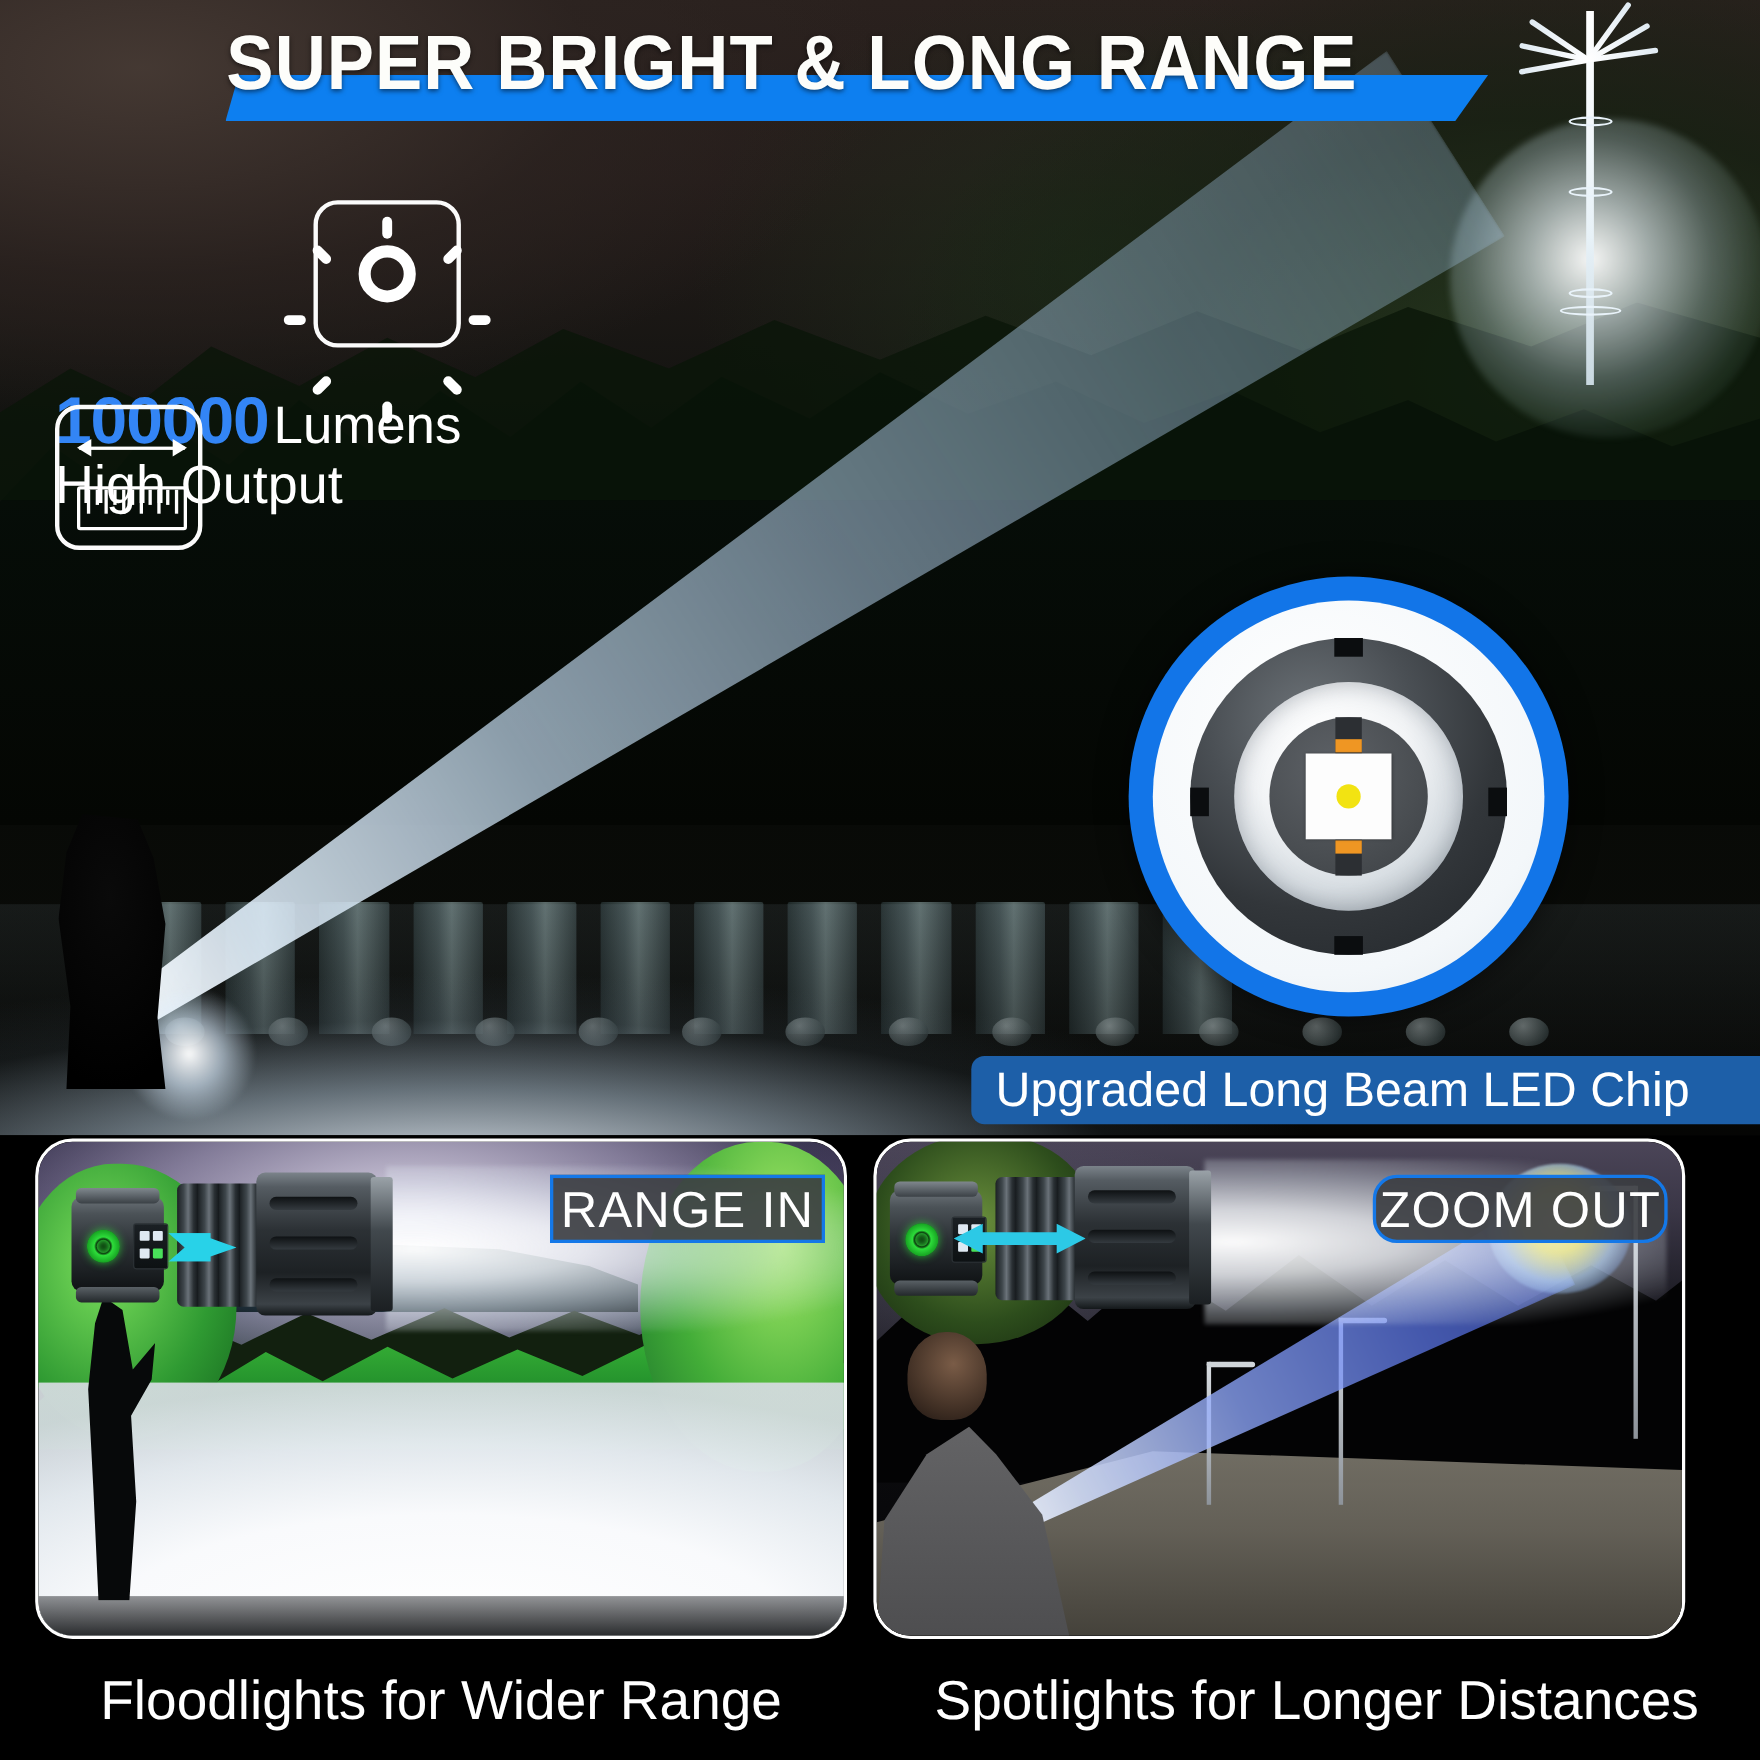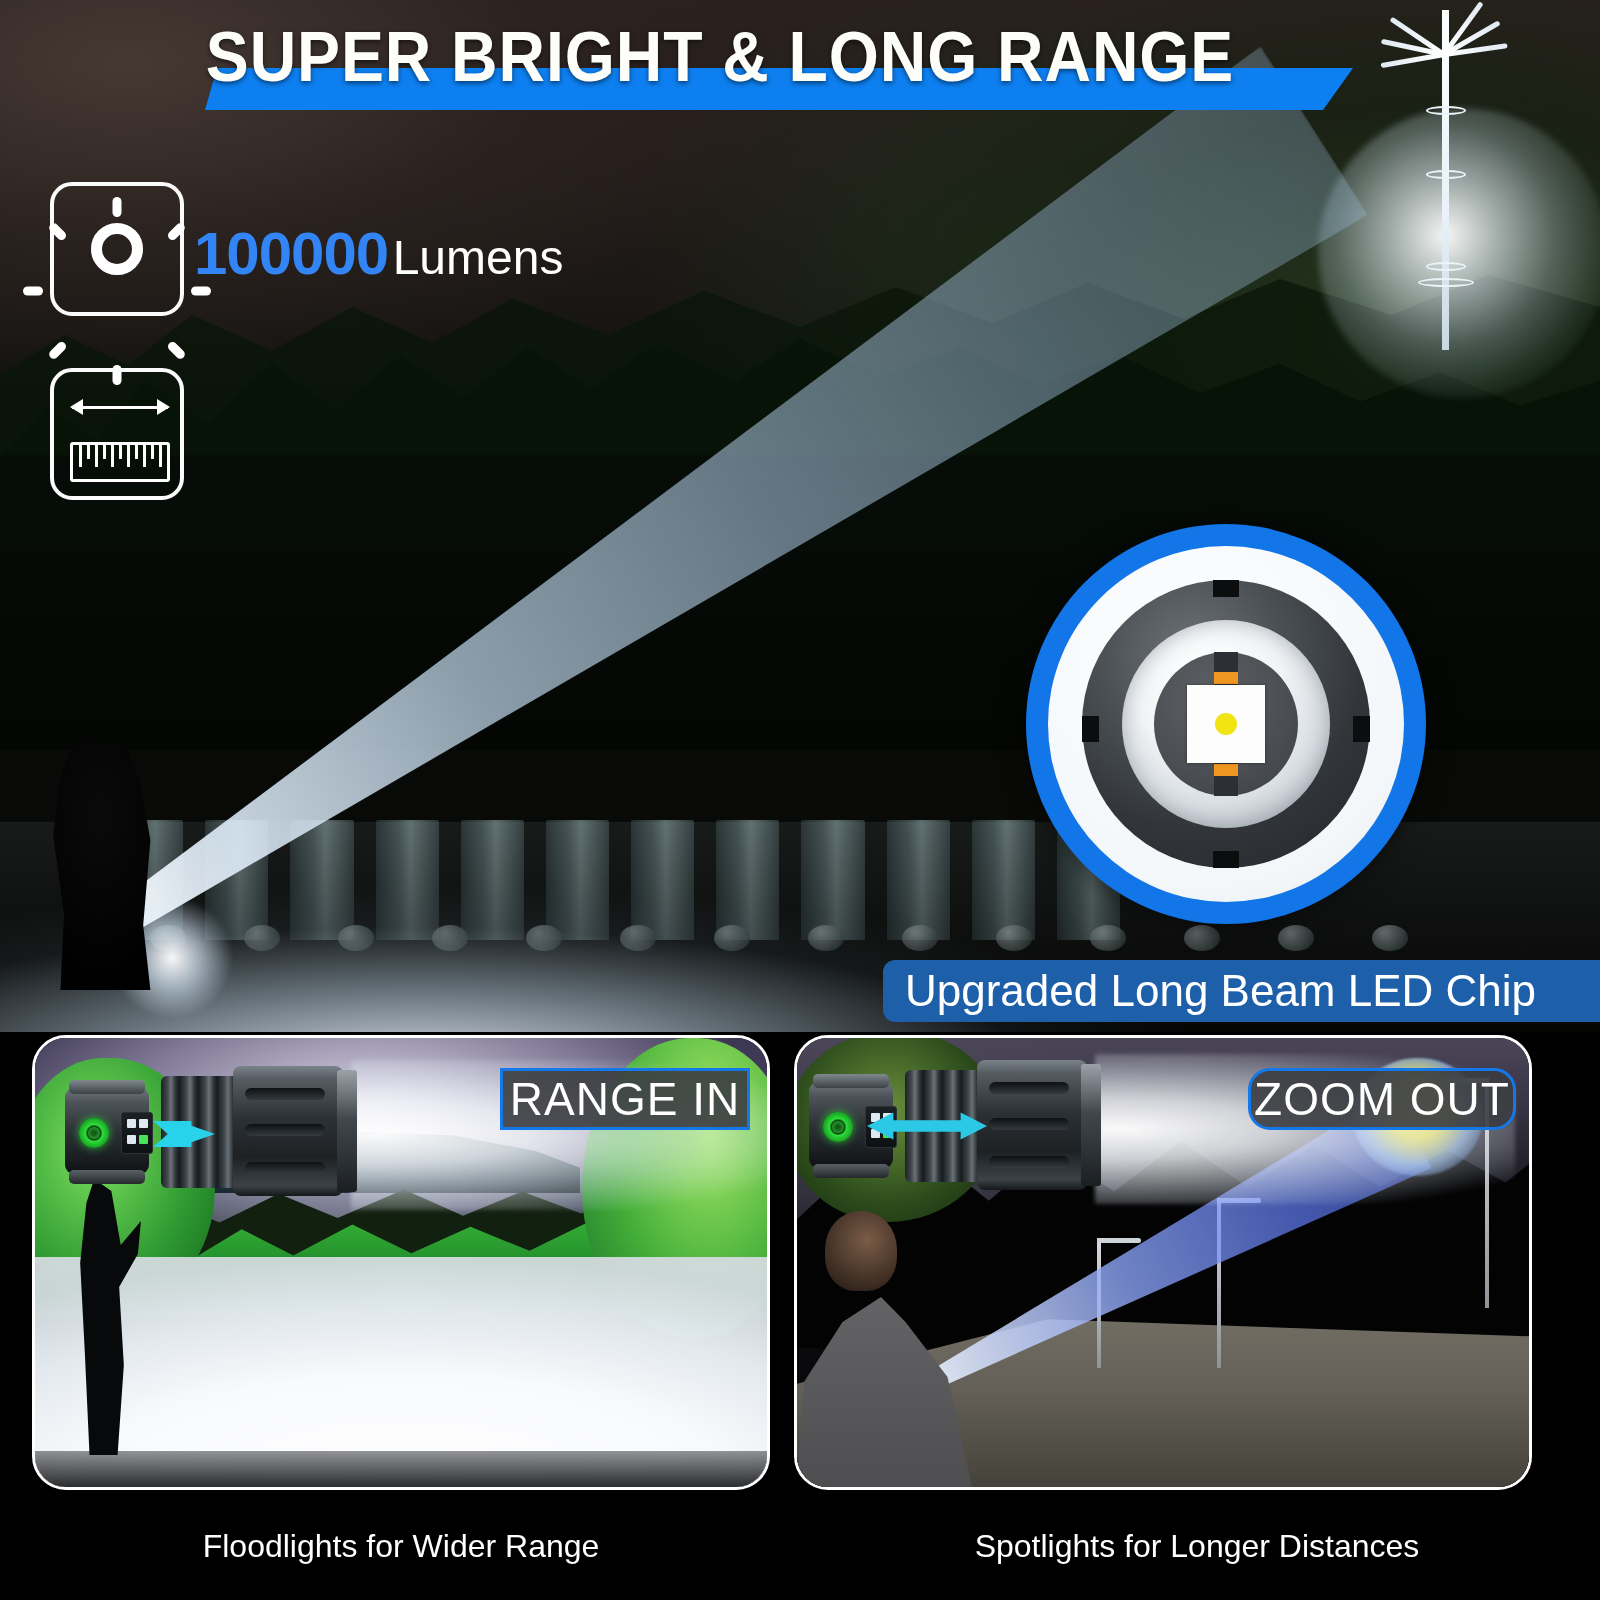--- a/index.html
+++ b/index.html
@@ -104,21 +104,21 @@
     text-align:center;
     font-size:70px; line-height:70px; font-weight:bold;
     color:#fdfdfa;
     letter-spacing:1px;
     transform:scaleX(.92);
     text-shadow:0 2px 5px rgba(0,0,0,.55);
     white-space:nowrap;
   }
 
   
-  .spec { position:absolute; display:flex; align-items:center; gap:10px; }
+  .spec { position:absolute; display:flex; align-items:flex-end; gap:24px;flex-direction:column; }
   #spec1 { left:50px; top:182px; }
   #spec2 { left:50px; top:368px; }
   .spec-ico {
     width:134px; height:134px; border:4px solid #fbfbfb; border-radius:22px;
     position:relative; flex:0 0 auto;
   }
   #spec2 .spec-ico { height:132px; }
   .spec-txt { padding-top:8px; }
   .spec-l1 { white-space:nowrap; }
   .spec-num { color:#3385f5; font-size:60px; font-weight:bold; letter-spacing:-1px; }
@@ -283,21 +283,21 @@
   
   .zbadge { position:absolute; top:1068px; height:62px;
     background:rgba(58,60,64,.9); border:3px solid #1478e8;
     display:flex; align-items:center; justify-content:center;
     color:#fff; font-size:46px; letter-spacing:1px; }
   #zin { left:500px; width:250px; }
   #zout { left:1248px; width:268px;border-radius:22px; }
 
   
   .caption { position:absolute; top:1498px; height:96px; color:#fff;
-    font-size:32px; display:flex; align-items:center; justify-content:center; white-space:nowrap; }
+    font-size:50px; display:flex; align-items:center; justify-content:center; white-space:nowrap; }
   #capL { left:32px; width:738px; }
   #capR { left:794px; width:806px; }
 </style>
 </head>
 <body>
 
 <div id="hero">
   <div class="treeline" id="tl1"></div>
   <div class="treeline" id="tl2"></div>
 
@@ -369,20 +369,21 @@
     <div class="ray" style="transform:translate(-50%,-50%) rotate(180deg) translateY(-42px)"></div>
     <div class="ray" style="transform:translate(-50%,-50%) rotate(225deg) translateY(-42px)"></div>
     <div class="ray" style="transform:translate(-50%,-50%) rotate(270deg) translateY(-42px)"></div>
     <div class="ray" style="transform:translate(-50%,-50%) rotate(315deg) translateY(-42px)"></div>
   </div>
   <div class="spec-txt">
     <div class="spec-l1">
       <span class="spec-num">100000</span>
       <span class="spec-unit">Lumens</span>
     </div>
+    <div class="spec-l2">High Output</div>
   </div>
 </div>
 
 <div class="spec" id="spec2">
   <div class="spec-ico">
     <div class="ruler-arrow"></div>
     <div class="ruler-body">
       <i style="left:6px;height:22px"></i>
         <i style="left:14px;height:14px"></i>
       <i style="left:22px;height:22px"></i>

